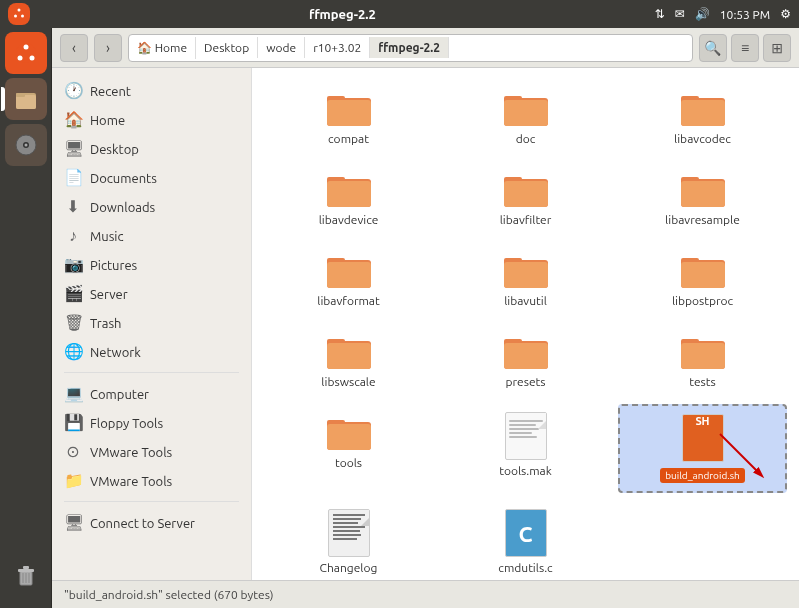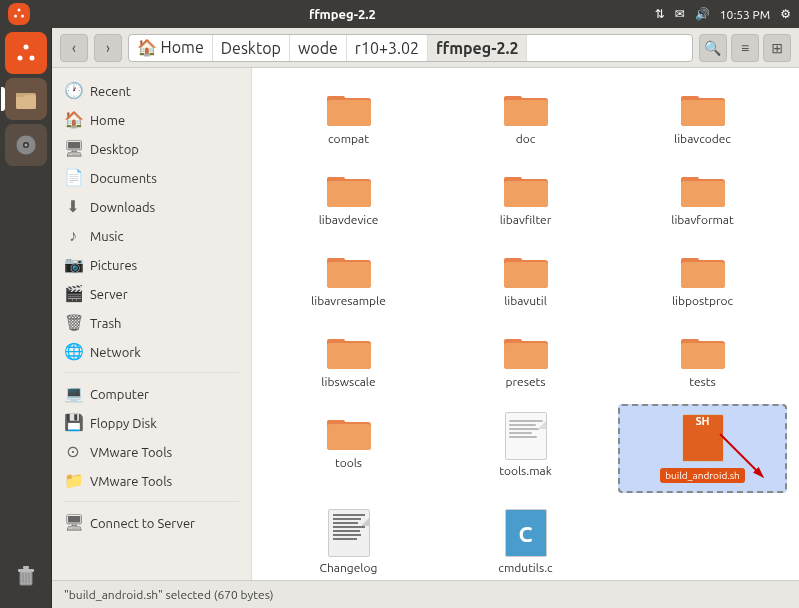--- a/index.html
+++ b/index.html
@@ -138,21 +138,21 @@
       gap: 0;
       flex: 1;
       background: #fff;
       border: 1px solid #bbb;
       border-radius: 4px;
       height: 28px;
       overflow: hidden;
     }
     .breadcrumb-item {
       padding: 4px 8px;
-      font-size: 16px;
+      font-size: 12px;
       color: #333;
       cursor: pointer;
       border-right: 1px solid #ddd;
       white-space: nowrap;
     }
     .breadcrumb-item.active {
       background: #e8e7e1;
       font-weight: bold;
     }
     .toolbar-right {
@@ -425,21 +425,21 @@
           <span class="sidebar-icon">🌐</span>
           <span>Network</span>
         </div>
         <div class="sidebar-divider"></div>
         <div class="sidebar-item">
           <span class="sidebar-icon">💻</span>
           <span>Computer</span>
         </div>
         <div class="sidebar-item">
           <span class="sidebar-icon">💾</span>
-          <span>Floppy Disk</span>
+          <span>Floppy Tools</span>
         </div>
         <div class="sidebar-item">
           <span class="sidebar-icon">⊙</span>
           <span>VMware Tools</span>
         </div>
         <div class="sidebar-item">
           <span class="sidebar-icon">📁</span>
           <span>VMware Tools</span>
         </div>
         <div class="sidebar-divider"></div>
@@ -496,30 +496,30 @@
             </svg>
             <span class="file-label">libavfilter</span>
           </div>
 
           <div class="file-item">
             <svg width="48" height="40" viewBox="0 0 48 40">
               <rect x="2" y="10" width="44" height="28" rx="3" fill="#e8824a"></rect>
               <rect x="2" y="8" width="18" height="6" rx="2" fill="#e8824a"></rect>
               <rect x="2" y="12" width="44" height="26" rx="3" fill="#f0a060"></rect>
             </svg>
+            <span class="file-label">libavresample</span>
+          </div>
+
+          <div class="file-item">
+            <svg width="48" height="40" viewBox="0 0 48 40">
+              <rect x="2" y="10" width="44" height="28" rx="3" fill="#e8824a"></rect>
+              <rect x="2" y="8" width="18" height="6" rx="2" fill="#e8824a"></rect>
+              <rect x="2" y="12" width="44" height="26" rx="3" fill="#f0a060"></rect>
+            </svg>
             <span class="file-label">libavformat</span>
-          </div>
-
-          <div class="file-item">
-            <svg width="48" height="40" viewBox="0 0 48 40">
-              <rect x="2" y="10" width="44" height="28" rx="3" fill="#e8824a"></rect>
-              <rect x="2" y="8" width="18" height="6" rx="2" fill="#e8824a"></rect>
-              <rect x="2" y="12" width="44" height="26" rx="3" fill="#f0a060"></rect>
-            </svg>
-            <span class="file-label">libavresample</span>
           </div>
 
           <div class="file-item">
             <svg width="48" height="40" viewBox="0 0 48 40">
               <rect x="2" y="10" width="44" height="28" rx="3" fill="#e8824a"></rect>
               <rect x="2" y="8" width="18" height="6" rx="2" fill="#e8824a"></rect>
               <rect x="2" y="12" width="44" height="26" rx="3" fill="#f0a060"></rect>
             </svg>
             <span class="file-label">libavutil</span>
           </div>

